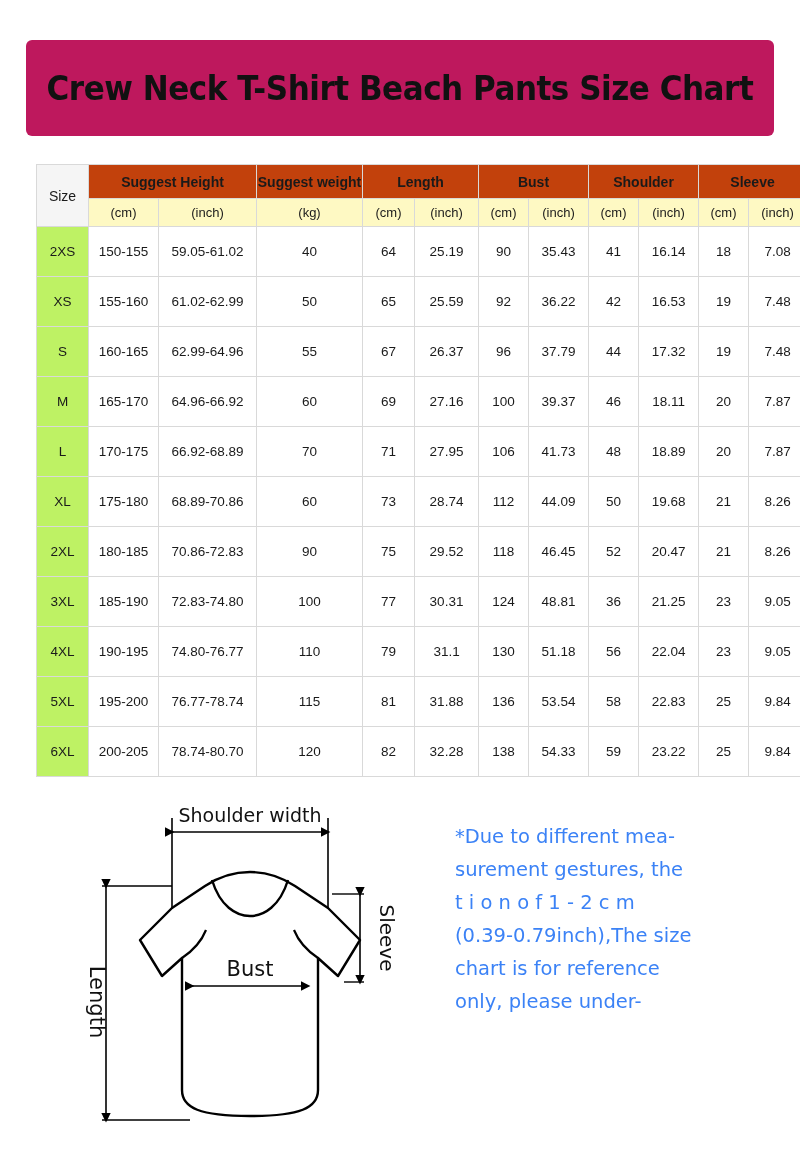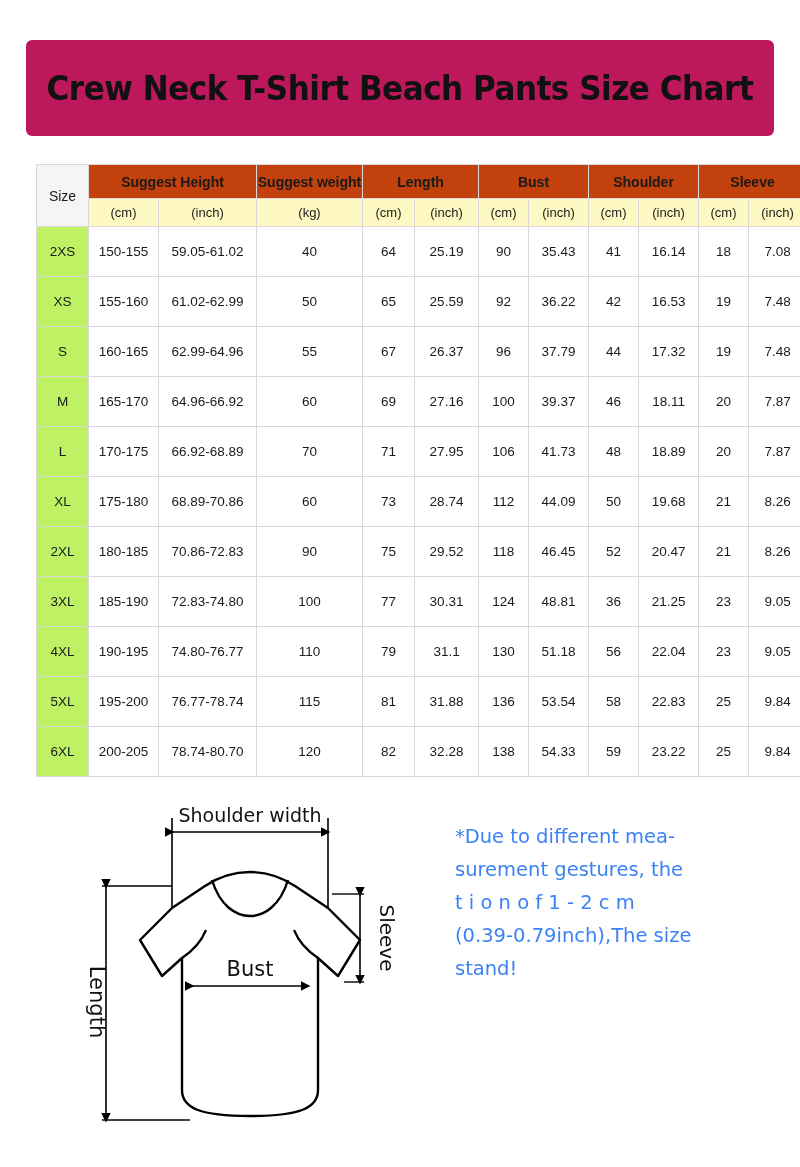--- a/index.html
+++ b/index.html
@@ -360,16 +360,17 @@
       <line x1="42" y1="330" x2="130" y2="330" stroke="#000" stroke-width="1.4"></line>
       <text x="30" y="212" text-anchor="middle" font-family="DejaVu Sans, sans-serif" font-size="21" fill="#111" transform="rotate(90 30 212)">Length</text>
     </svg>
   </div>
 
   <div class="note">
     <span>*Due to different mea-</span>
     <span>surement gestures, the</span>
     <span>t i o n   o f   1 - 2 c m</span>
     <span>(0.39-0.79inch),The size</span>
-    <span>stand!</span>
+    <span>chart is for reference</span>
+    <span>only, please under-</span>
   </div>
 
 </div>
 
 </body></html>

